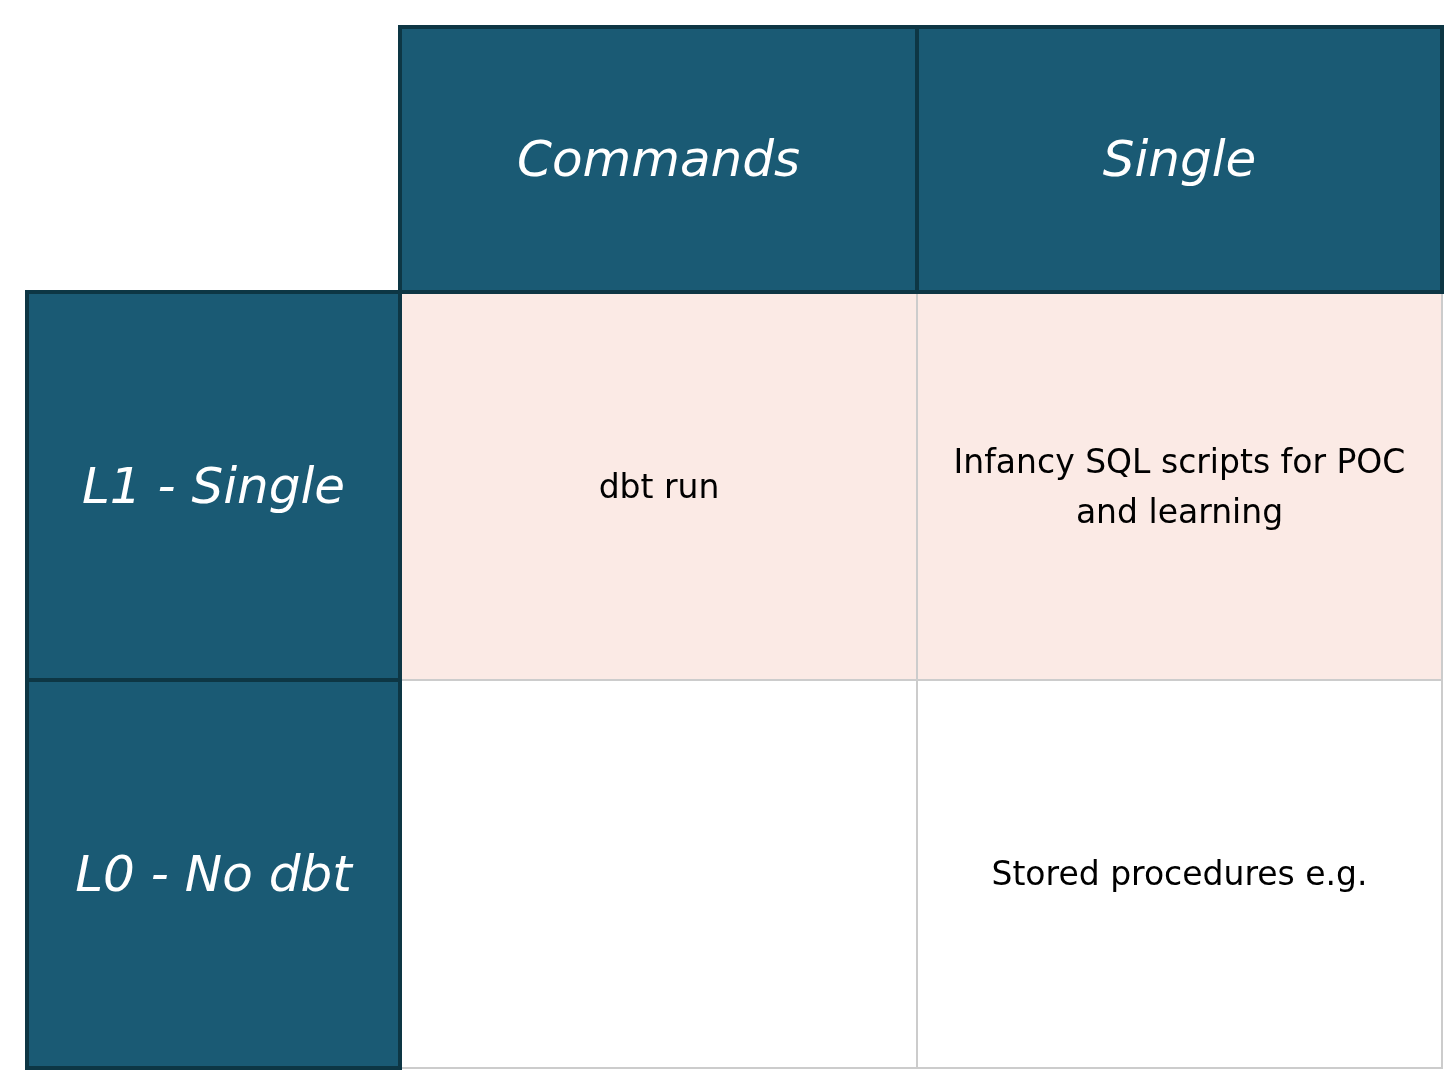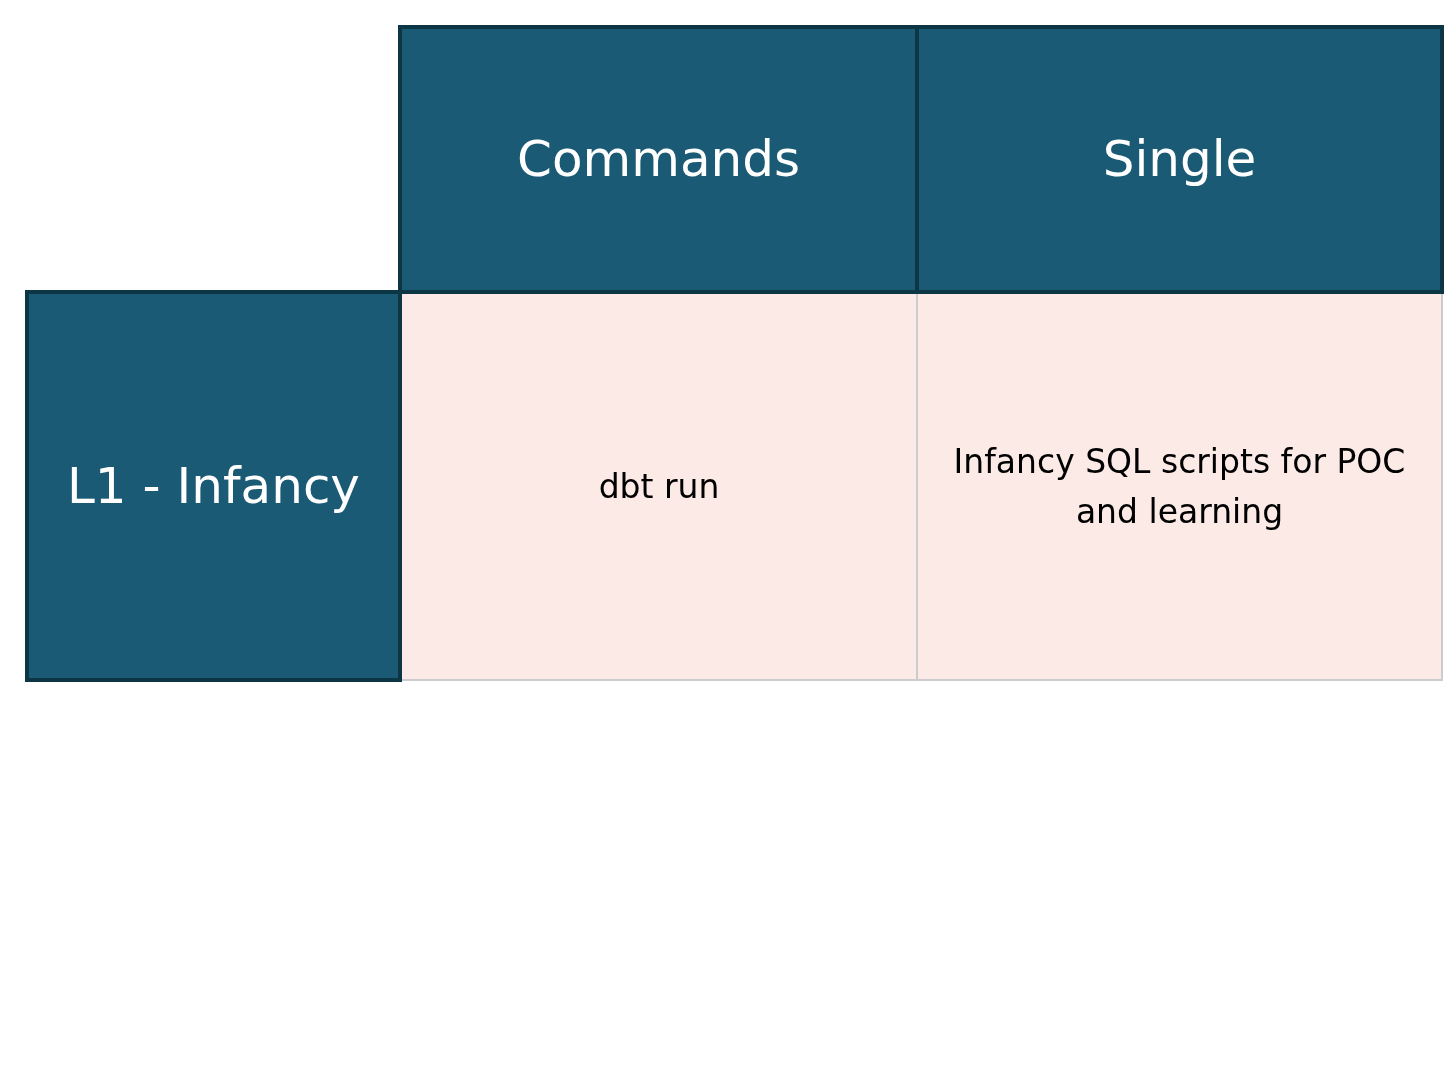--- a/index.html
+++ b/index.html
@@ -43,20 +43,21 @@
   }
 
   
   .matrix .teal {
     background: var(--teal);
     border: 4px solid var(--teal-border);
     color: var(--header-text);
     font-size: 50px;
     font-weight: 400;
     line-height: 1.25;
+    font-style: italic;
   }
 
   
   .matrix .cell {
     border: 2px solid var(--grid);
     background: #ffffff;
     color: var(--body-text);
     font-size: 33px;
     font-weight: 400;
     line-height: 1.5;
@@ -81,18 +82,23 @@
     <col class="c-commands">
     <col class="c-models">
   </colgroup>
   <tbody>
       <tr class="r-head">
     <td class="corner"></td>
     <th class="teal">Commands</th>
     <th class="teal">Single</th>
   </tr>
   <tr class="r-body">
-    <th class="teal">L1 - Infancy</th>
+    <th class="teal">L1 - Single</th>
     <td class="cell pink">dbt run</td>
     <td class="cell pink">Infancy SQL scripts for POC and learning</td>
+  </tr>
+  <tr class="r-body">
+    <th class="teal">L0 - No dbt</th>
+    <td class="cell"></td>
+    <td class="cell">Stored procedures e.g.</td>
   </tr>
 </tbody>
   </table>
 
 </body></html>

